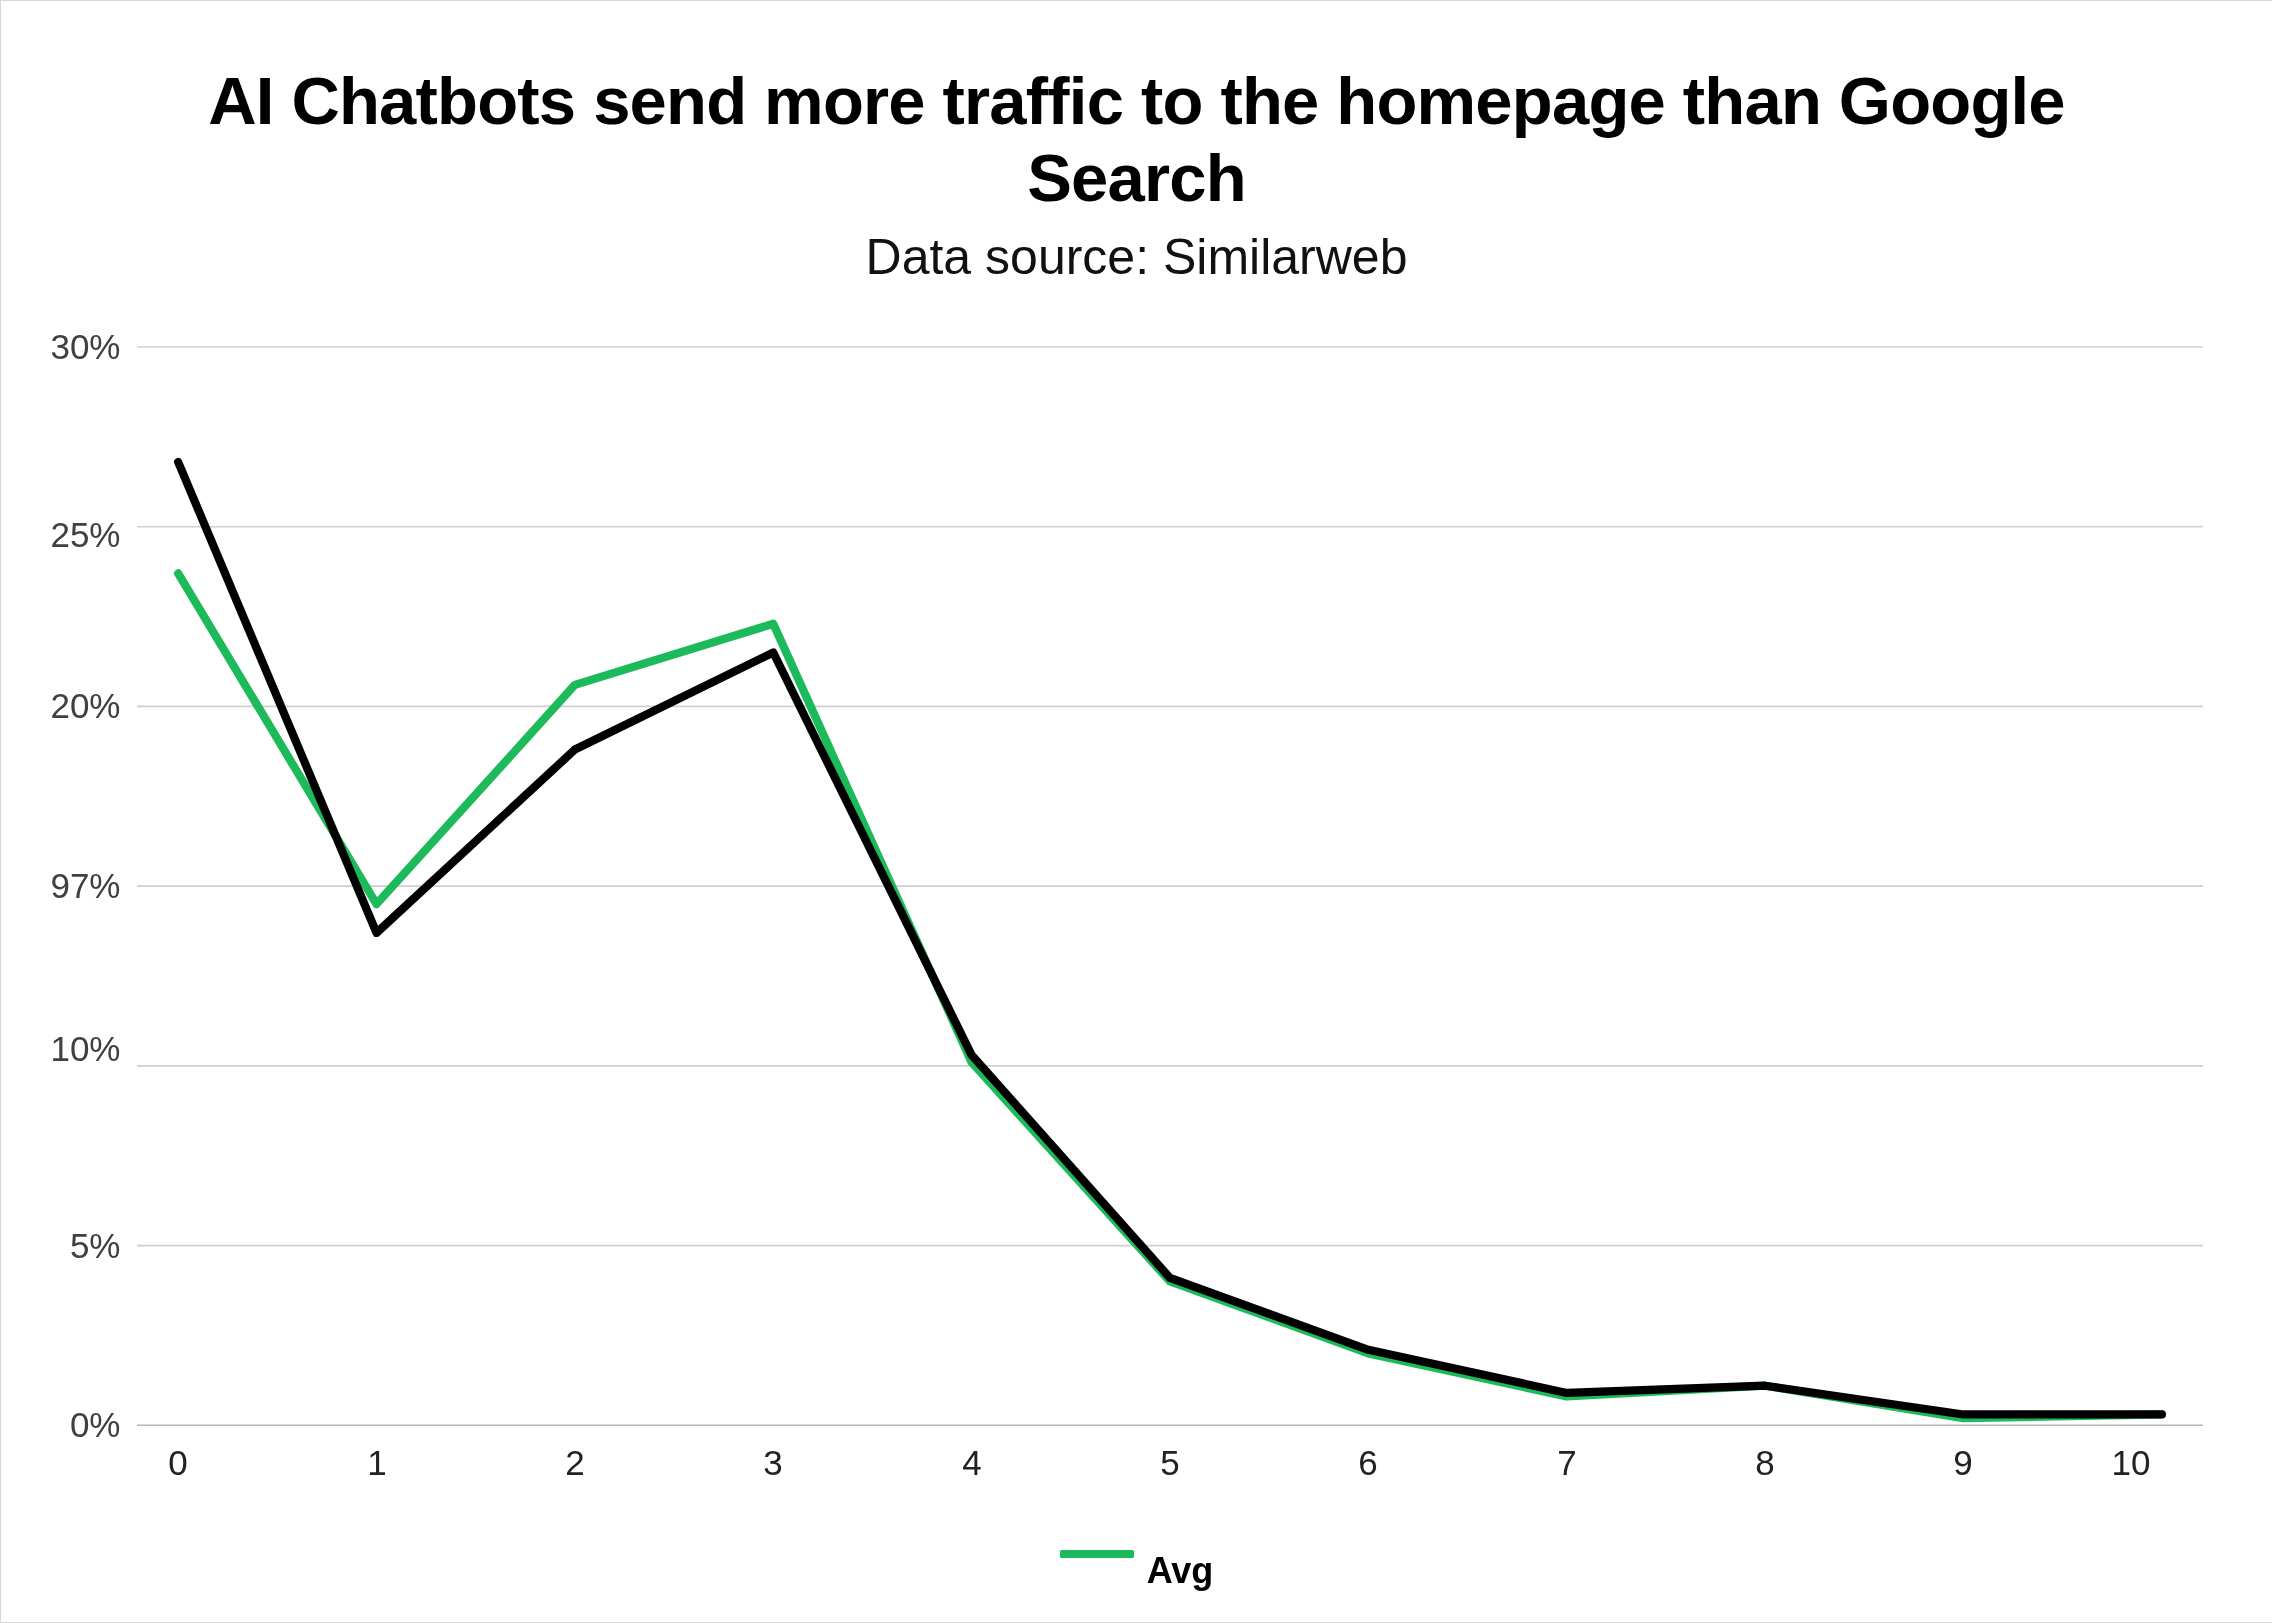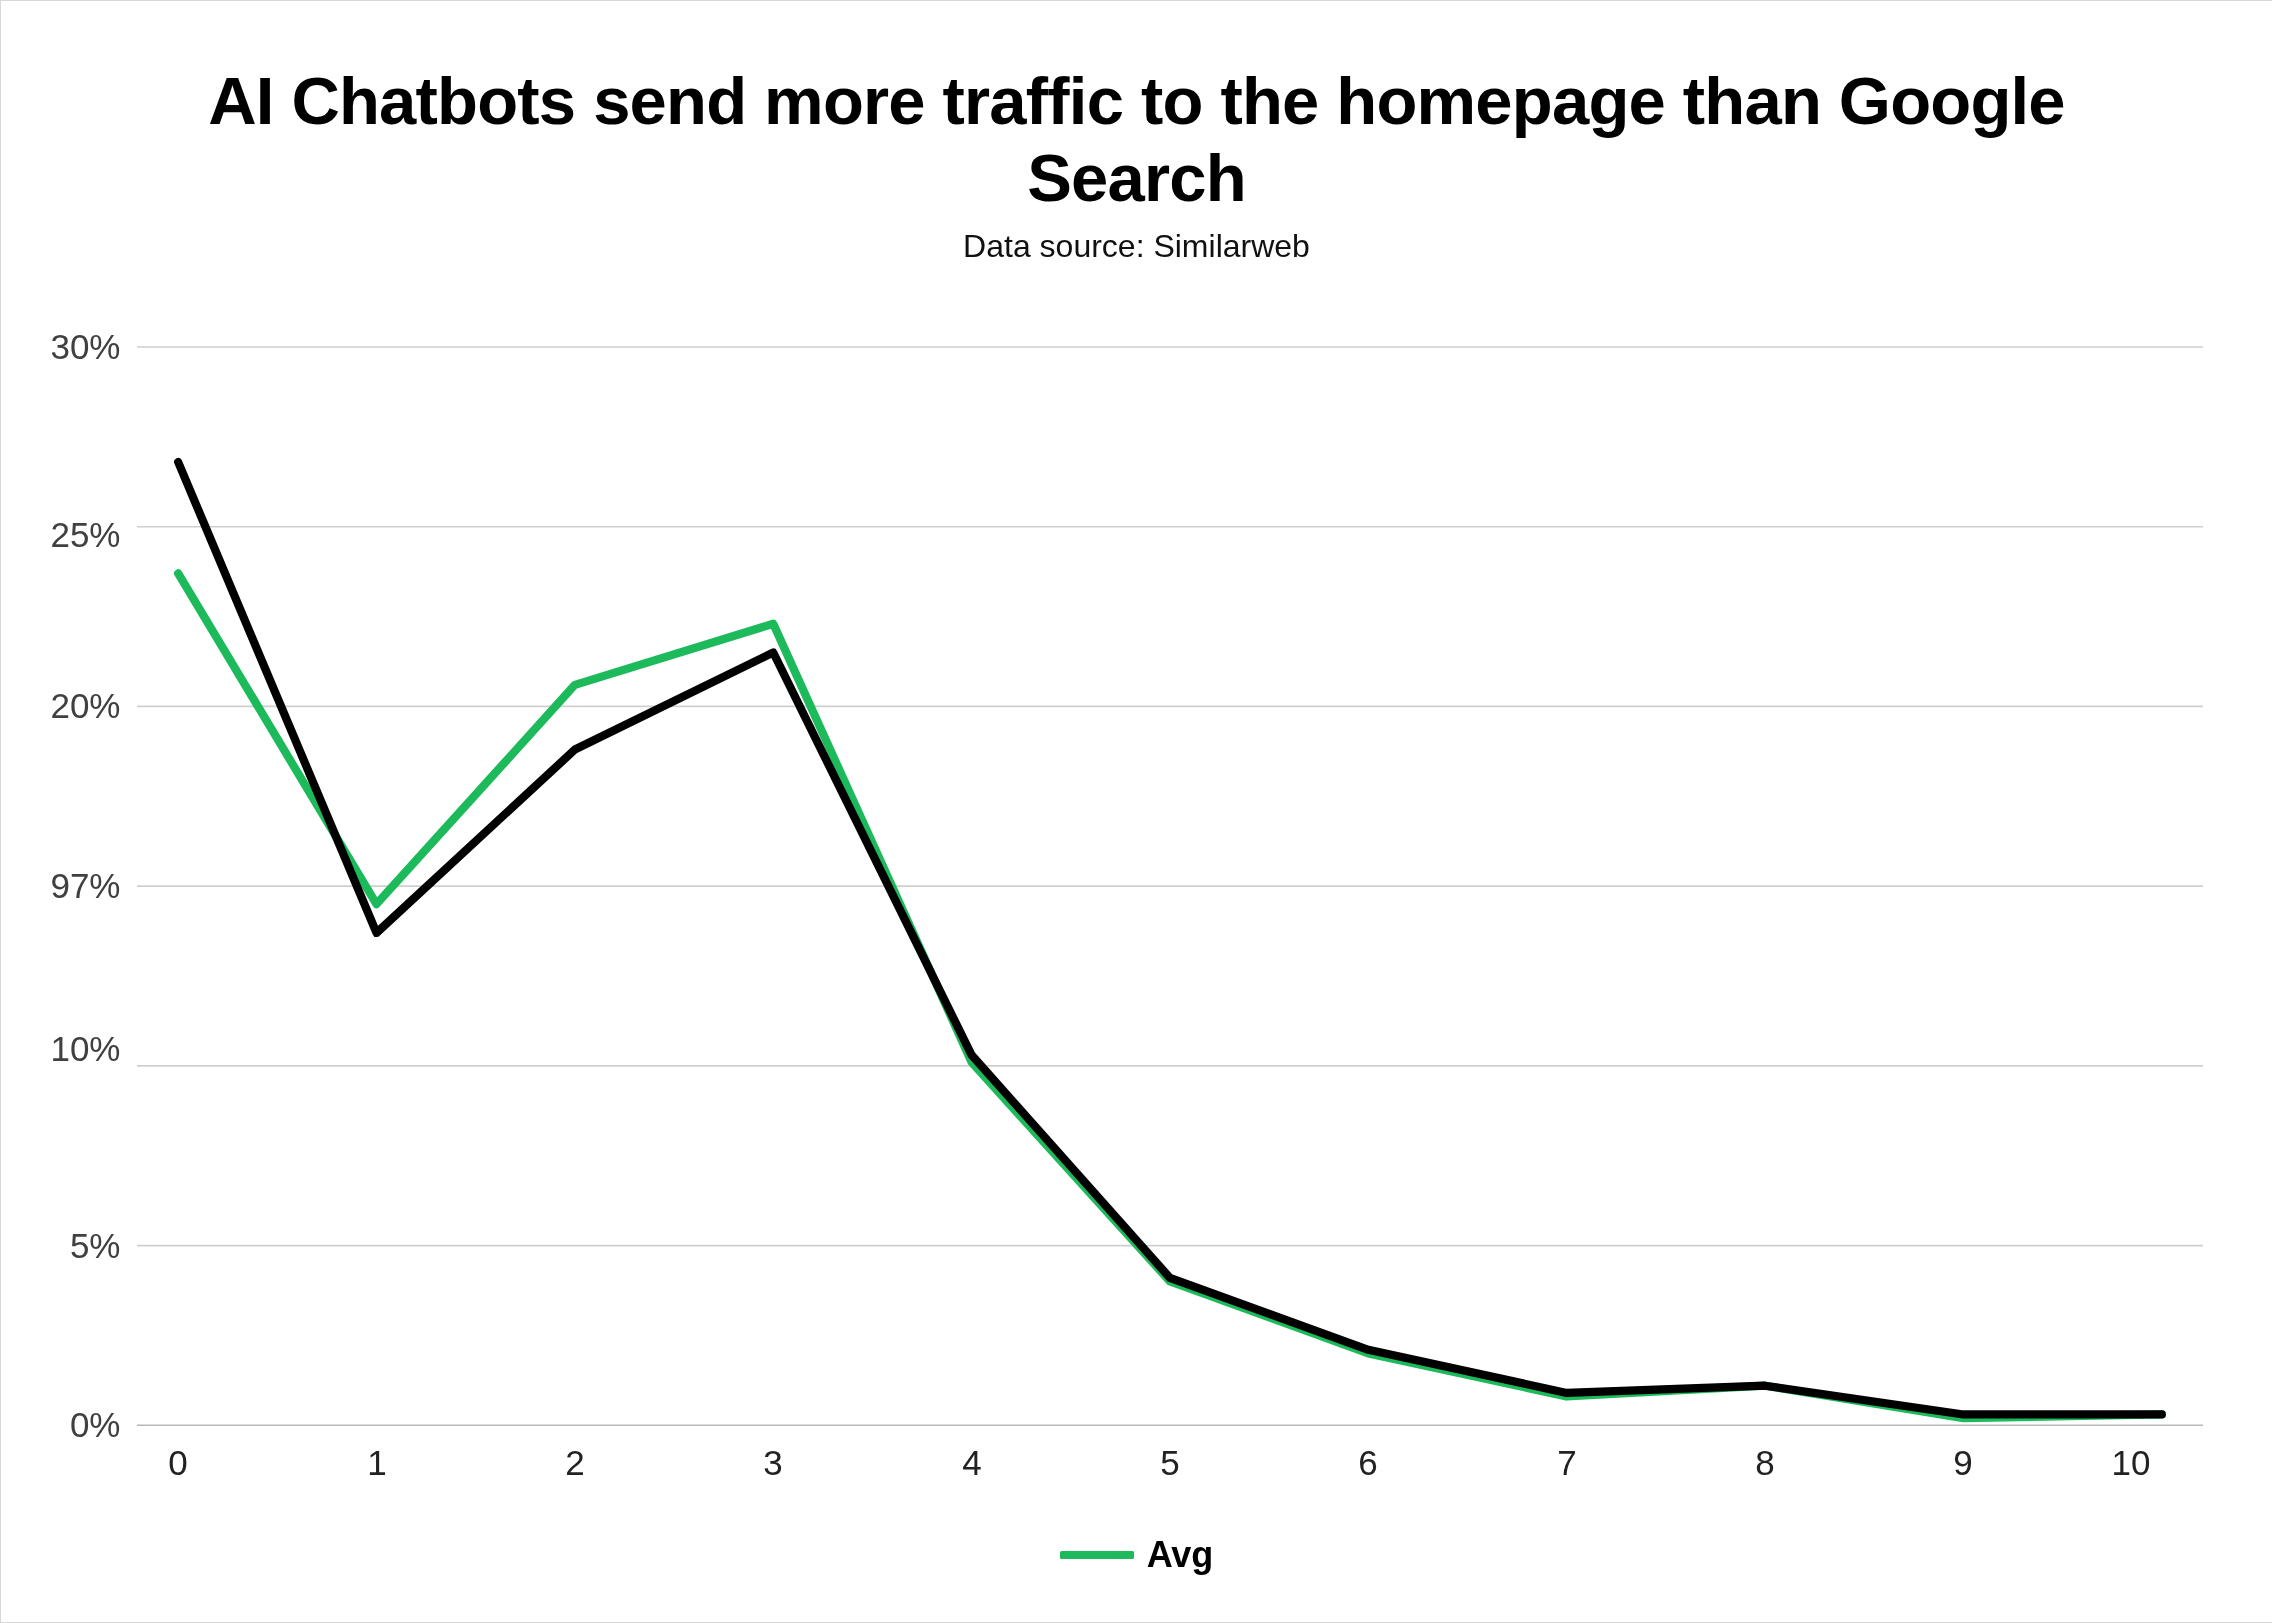--- a/index.html
+++ b/index.html
@@ -23,21 +23,21 @@
   .chart-title {
     font-size: 67px;
     font-weight: 800;
     line-height: 1.15;
     color: #000;
     margin: 0 auto;
     max-width: 1975px;
     letter-spacing: -0.8px;
   }
   .chart-subtitle {
-    font-size: 32px;
+    font-size: 50px;
     font-weight: 400;
     color: #111;
     margin-top: 11.5px;
   }
   .plot-area {
     position: absolute;
     left: 136px;
     top: 346px;
     width: 2066px;
     height: 1078px;
@@ -69,22 +69,21 @@
 
   .legend {
     position: absolute;
     left: 0; right: 0; bottom: 30px;
     text-align: center;
     font-size: 36px;
     color: #000;
   }
   .legend-item {
     display: inline-flex;
-    align-items: center;
-    margin: 16px 25px;
+    margin: 0 25px;
     font-weight: 600;
   }
   .legend-swatch {
     display: inline-block;
     width: 74px; height: 8.2px;
     margin-right: 13px;
     border-radius: 1.6px;
   }
 </style>
 </head>

